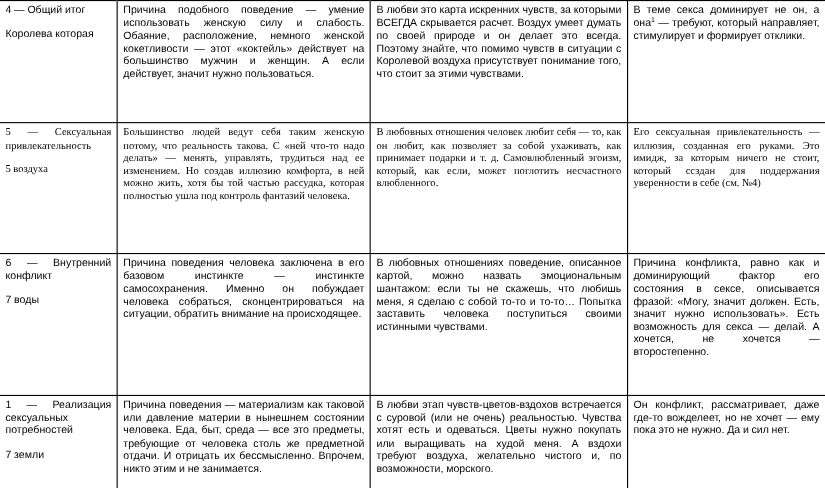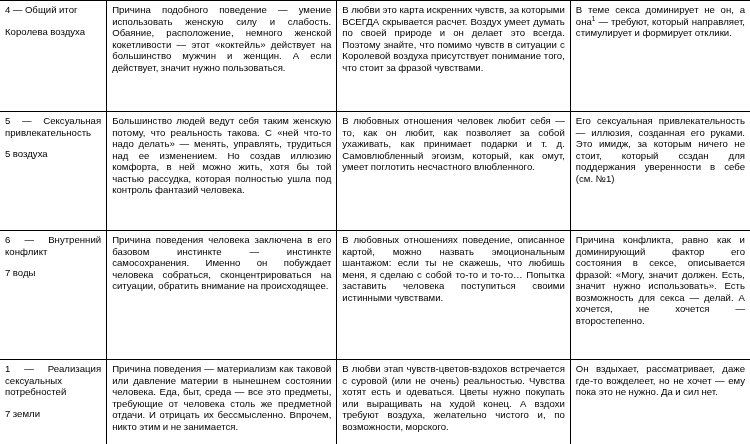--- a/index.html
+++ b/index.html
@@ -64,66 +64,66 @@
     display: block;
     text-align: justify;
   }
   sup.fnote {
     font-size: 6.4px;
     vertical-align: super;
     line-height: 0;
   }
   
   tr.row-4 td { height: 104px; }
-  tr.row-5 td { height: 112px; }
+  tr.row-5 td { height: 112px; font-family: Liberation Serif, serif; }
   tr.row-6 td { height: 122px; margin-top: 21px; }
   tr.row-7 td { height: 96px; }
 </style>
 </head>
 <body>
 
 <div id="table-wrap">
   <table class="matrix">
     <colgroup>
       <col class="c0">
         <col class="c1">
         <col class="c2">
         <col class="c3">
     </colgroup>
     <tbody>
 
       <tr class="row-4">
         <td class="label-cell">
           <span class="lbl-title">4 — Общий итог</span>
-          <span class="lbl-sub">Королева воздуха</span>
+          <span class="lbl-sub">Королева которая</span>
         </td>
         <td>
           <span class="body-text">Причина подобного поведение — умение использовать женскую силу и слабость. Обаяние, расположение, немного женской кокетливости — этот «коктейль» действует на большинство мужчин и женщин. А если действует, значит нужно пользоваться.</span>
         </td>
         <td>
-          <span class="body-text">В любви это карта искренних чувств, за которыми ВСЕГДА скрывается расчет. Воздух умеет думать по своей природе и он делает это всегда. Поэтому знайте, что помимо чувств в ситуации с Королевой воздуха присутствует понимание того, что стоит за фразой чувствами.</span>
+          <span class="body-text">В любви это карта искренних чувств, за которыми ВСЕГДА скрывается расчет. Воздух умеет думать по своей природе и он делает это всегда. Поэтому знайте, что помимо чувств в ситуации с Королевой воздуха присутствует понимание того, что стоит за этими чувствами.</span>
         </td>
         <td>
           <span class="body-text"><span>В теме секса доминирует не он, а она</span><sup class="fnote">1</sup><span> — требуют, который направляет, стимулирует и формирует отклики.</span></span>
         </td>
       </tr>
 
       <tr class="row-5">
         <td class="label-cell">
           <span class="lbl-title">5 — Сексуальная привлекательность</span>
           <span class="lbl-sub">5 воздуха</span>
         </td>
         <td>
           <span class="body-text">Большинство людей ведут себя таким женскую потому, что реальность такова. С «ней что-то надо делать» — менять, управлять, трудиться над ее изменением. Но создав иллюзию комфорта, в ней можно жить, хотя бы той частью рассудка, которая полностью ушла под контроль фантазий человека.</span>
         </td>
         <td>
-          <span class="body-text">В любовных отношения человек любит себя — то, как он любит, как позволяет за собой ухаживать, как принимает подарки и т. д. Самовлюбленный эгоизм, который, как омут, умеет поглотить несчастного влюбленного.</span>
+          <span class="body-text">В любовных отношения человек любит себя — то, как он любит, как позволяет за собой ухаживать, как принимает подарки и т. д. Самовлюбленный эгоизм, который, как если, может поглотить несчастного влюбленного.</span>
         </td>
         <td>
-          <span class="body-text">Его сексуальная привлекательность — иллюзия, созданная его руками. Это имидж, за которым ничего не стоит, который ссздан для поддержания уверенности в себе (см. №1)</span>
+          <span class="body-text">Его сексуальная привлекательность — иллюзия, созданная его руками. Это имидж, за которым ничего не стоит, который ссздан для поддержания уверенности в себе (см. №4)</span>
         </td>
       </tr>
 
       <tr class="row-6">
         <td class="label-cell">
           <span class="lbl-title">6 — Внутренний конфликт</span>
           <span class="lbl-sub">7 воды</span>
         </td>
         <td>
           <span class="body-text">Причина поведения человека заключена в его базовом инстинкте — инстинкте самосохранения. Именно он побуждает человека собраться, сконцентрироваться на ситуации, обратить внимание на происходящее.</span>
@@ -138,22 +138,22 @@
 
       <tr class="row-7">
         <td class="label-cell">
           <span class="lbl-title">1 — Реализация сексуальных потребностей</span>
           <span class="lbl-sub">7 земли</span>
         </td>
         <td>
           <span class="body-text">Причина поведения — материализм как таковой или давление материи в нынешнем состоянии человека. Еда, быт, среда — все это предметы, требующие от человека столь же предметной отдачи. И отрицать их бессмысленно. Впрочем, никто этим и не занимается.</span>
         </td>
         <td>
-          <span class="body-text">В любви этап чувств-цветов-вздохов встречается с суровой (или не очень) реальностью. Чувства хотят есть и одеваться. Цветы нужно покупать или выращивать на худой конец. А вздохи требуют воздуха, желательно чистого и, по возможности, морского.</span>
+          <span class="body-text">В любви этап чувств-цветов-вздохов встречается с суровой (или не очень) реальностью. Чувства хотят есть и одеваться. Цветы нужно покупать или выращивать на худой меня. А вздохи требуют воздуха, желательно чистого и, по возможности, морского.</span>
         </td>
         <td>
-          <span class="body-text">Он вздыхает, рассматривает, даже где-то вожделеет, но не хочет — ему пока это не нужно. Да и сил нет.</span>
+          <span class="body-text">Он конфликт, рассматривает, даже где-то вожделеет, но не хочет — ему пока это не нужно. Да и сил нет.</span>
         </td>
       </tr>
 
     </tbody>
   </table>
 </div>
 
 </body></html>

